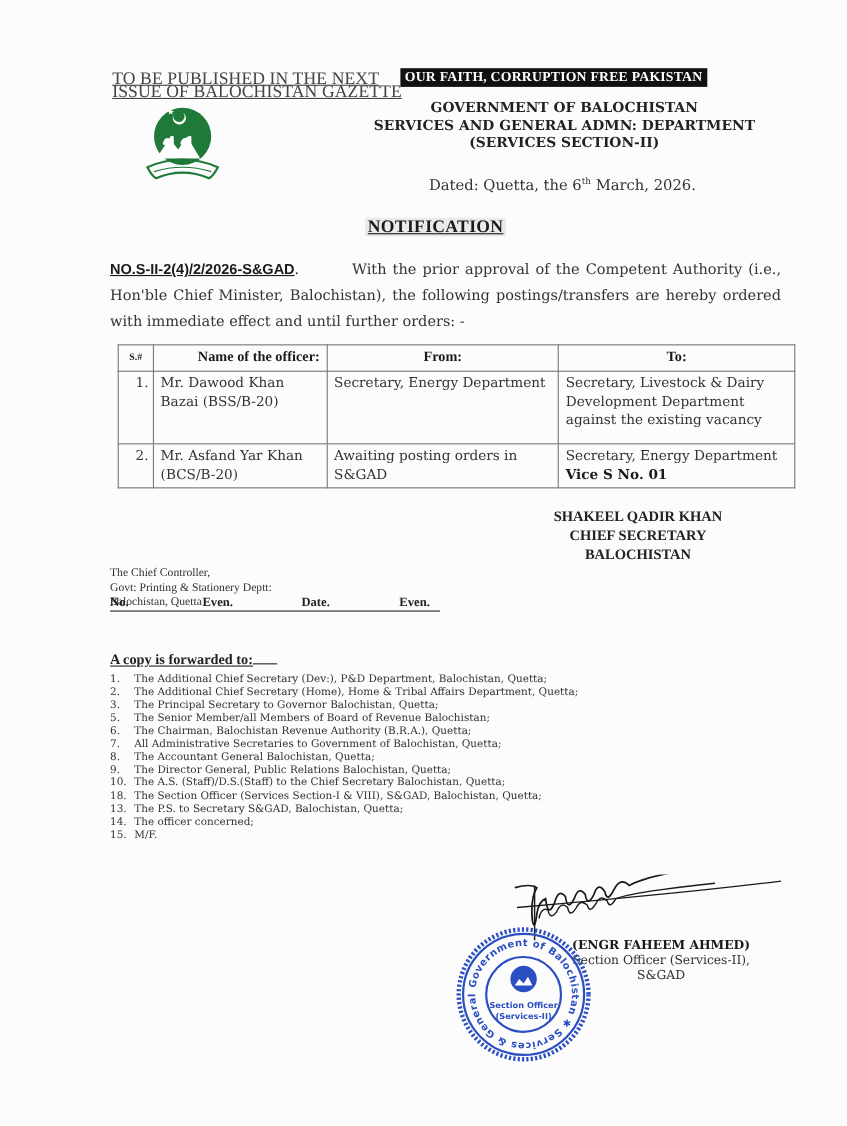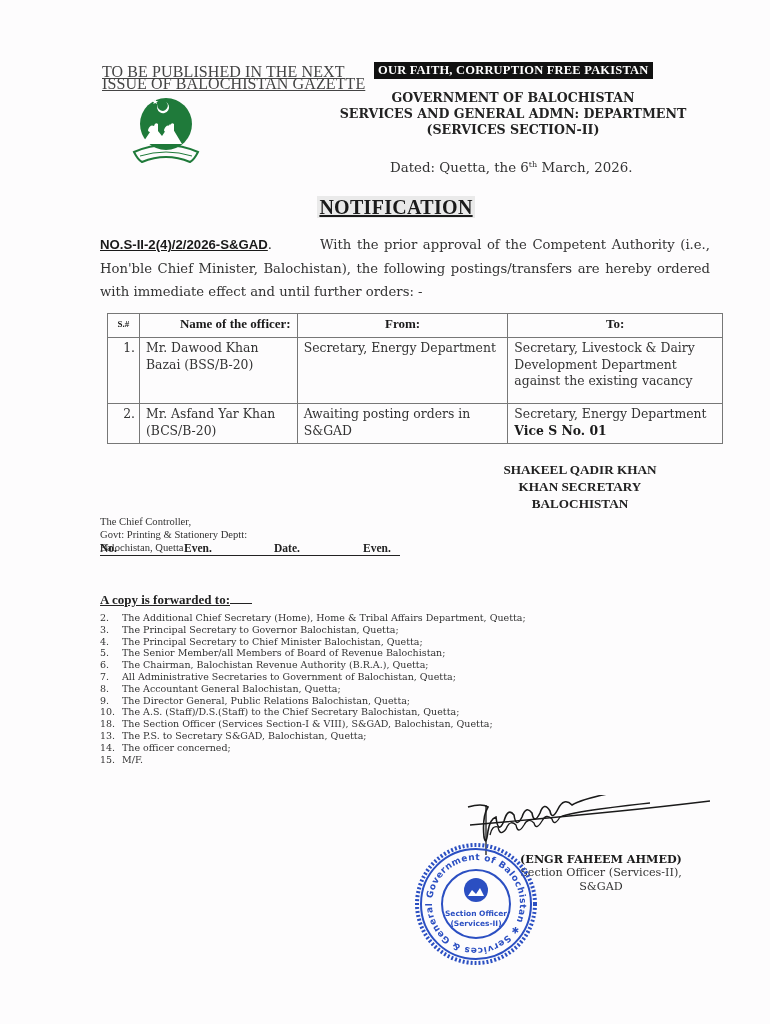--- a/index.html
+++ b/index.html
@@ -6,27 +6,27 @@
   body {
     width:770px; height:1024px; overflow:hidden;
     background:#fdfcfd;
     font-family:"DejaVu Serif", serif;
     color:#262626;
     position:relative;
   }
   .page { position:absolute; left:0; top:0; width:770px; height:1024px; }
   .abs { position:absolute; }
   .gazette { left:102px; top:66px; font-family:"Liberation Serif", serif; font-size:16px; line-height:12px; color:#444; text-decoration:underline; letter-spacing:0.1px; }
-  .motto { left:374px; top:62px; background:#111; color:#fff; font-family:"Liberation Serif", serif; font-weight:bold; font-size:12.5px; padding:1px 4px; letter-spacing:0.2px; white-space:nowrap; }
+  .motto { left:364px; top:62px; background:#111; color:#fff; font-family:"Liberation Serif", serif; font-weight:bold; font-size:12.5px; padding:1px 4px; letter-spacing:0.2px; white-space:nowrap; }
   .hdr { left:318px; top:90px; width:390px; text-align:center; font-family:"DejaVu Serif", serif; font-weight:bold; font-size:12.6px; line-height:16px; color:#222; }
   .dated { left:390px; top:160px; font-size:13.4px; color:#333; white-space:nowrap; }
   .dated sup { font-size:8px; }
   .logo { left:124px; top:94px; width:84px; height:72px; }
   .notif { left:0; top:196px; width:792px; text-align:center; }
-  .notif span { font-family:"Liberation Serif", serif; font-weight:bold; font-size:20px; text-decoration:underline; letter-spacing:0.3px; background:#eaeaea; padding:0 2px; color:#1a1a1a; }
+  .notif span { font-family:"Liberation Serif", serif; font-weight:bold; font-size:16px; text-decoration:underline; letter-spacing:0.3px; background:#eaeaea; padding:0 2px; color:#1a1a1a; }
   .para { left:100px; top:233px; width:610px; font-size:13.2px; line-height:23.5px; color:#333; text-align:justify; }
   .para .ref { font-family:"Liberation Sans", sans-serif; font-weight:bold; text-decoration:underline; color:#1a1a1a; font-size:13.2px; }
   .para .gap { display:inline-block; width:48px; }
   table.postings { position:absolute; left:107px; top:313px; width:616px; border-collapse:collapse; font-size:12.4px; color:#333; }
   table.postings td, table.postings th { border:1px solid #777; vertical-align:top; padding:2px 6px; line-height:16.5px; }
   table.postings th { font-family:"Liberation Serif", serif; font-weight:bold; font-size:13px; height:19px; text-align:center; color:#1a1a1a; }
   table.postings th.name { text-align:right; }
   table.postings th.sno { font-size:9px; padding:2px 3px; }
   table.postings td.sno { text-align:right; padding-right:4px; }
   .r1 td { height:61px; }
@@ -106,43 +106,43 @@
       <td class="sno">2.</td>
       <td>Mr. Asfand Yar Khan (BCS/B-20)</td>
       <td>Awaiting posting orders in S&amp;GAD</td>
       <td><span>Secretary, Energy Department </span><span class="vice">Vice S No. 01</span></td>
     </tr>
   </tbody>
     </table>
 
   <div class="abs cs">
     <div>SHAKEEL QADIR KHAN</div>
-    <div>KHAN SECRETARY</div>
+    <div>CHIEF SECRETARY</div>
     <div>BALOCHISTAN</div>
   </div>
 
   <div class="abs addr">
     <div>The Chief Controller,</div>
     <div>Govt: Printing &amp; Stationery Deptt:</div>
     <div>Balochistan, Quetta</div>
   </div>
 
   <div class="abs noeven">
     <span style="left:0">No.</span>
     <span style="left:84px">Even.</span>
     <span style="left:174px">Date.</span>
     <span style="left:263px">Even.</span>
   </div>
 
   <div class="abs copy"><span>A copy is forwarded to:</span><span class="tail"></span></div>
 
   <ol class="cc">
+    <li><span class="num">1.</span><span>The Additional Chief Secretary (Dev:), P&amp;D Department, Balochistan, Quetta;</span></li>
     <li><span class="num">2.</span><span>The Additional Chief Secretary (Home), Home &amp; Tribal Affairs Department, Quetta;</span></li>
     <li><span class="num">3.</span><span>The Principal Secretary to Governor Balochistan, Quetta;</span></li>
-    <li><span class="num">4.</span><span>The Principal Secretary to Chief Minister Balochistan, Quetta;</span></li>
     <li><span class="num">5.</span><span>The Senior Member/all Members of Board of Revenue Balochistan;</span></li>
     <li><span class="num">6.</span><span>The Chairman, Balochistan Revenue Authority (B.R.A.), Quetta;</span></li>
     <li><span class="num">7.</span><span>All Administrative Secretaries to Government of Balochistan, Quetta;</span></li>
     <li><span class="num">8.</span><span>The Accountant General Balochistan, Quetta;</span></li>
     <li><span class="num">9.</span><span>The Director General, Public Relations Balochistan, Quetta;</span></li>
     <li><span class="num">10.</span><span>The A.S. (Staff)/D.S.(Staff) to the Chief Secretary Balochistan, Quetta;</span></li>
     <li><span class="num">18.</span><span>The Section Officer (Services Section-I &amp; VIII), S&amp;GAD, Balochistan, Quetta;</span></li>
     <li><span class="num">13.</span><span>The P.S. to Secretary S&amp;GAD, Balochistan, Quetta;</span></li>
     <li><span class="num">14.</span><span>The officer concerned;</span></li>
     <li><span class="num">15.</span><span>M/F.</span></li>

